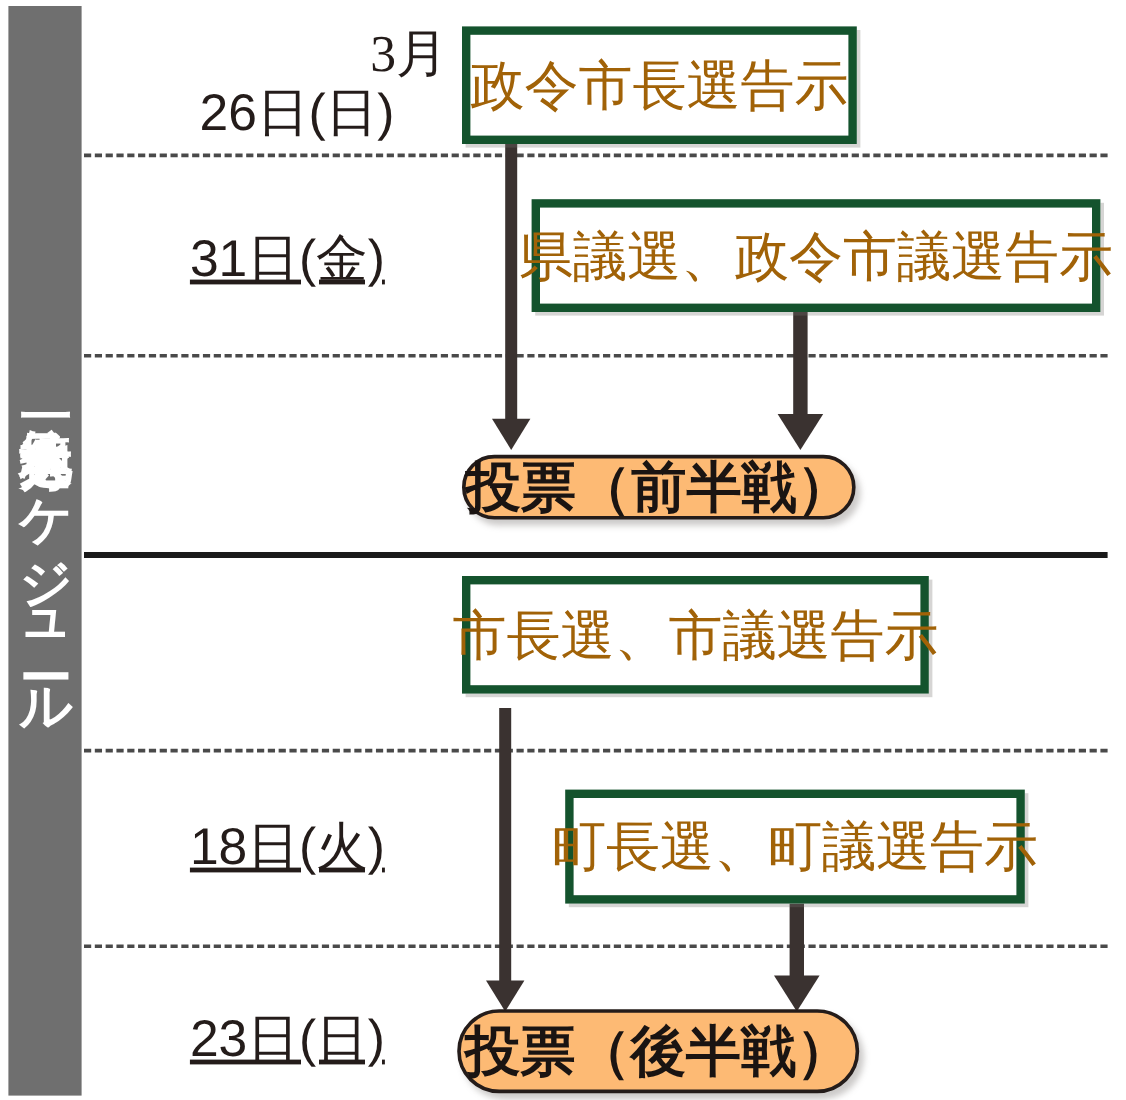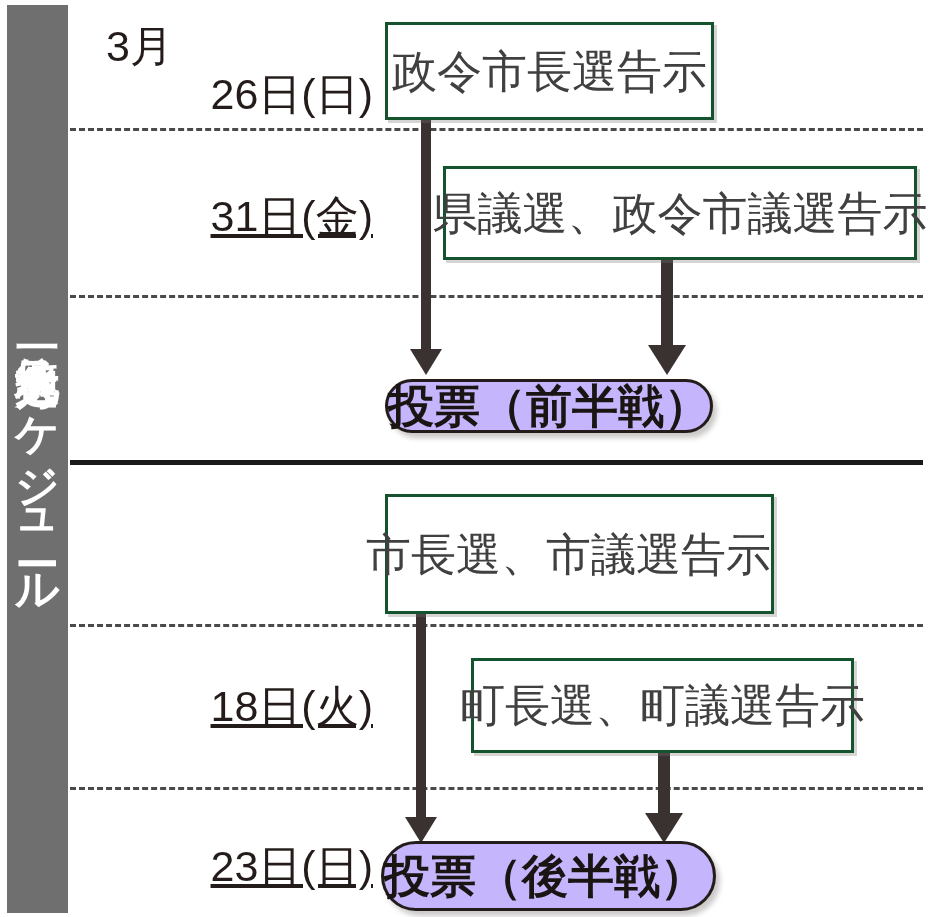--- a/index.html
+++ b/index.html
@@ -65,60 +65,61 @@
     position: absolute;
     left: 88px;
     width: 285px;
     color: #241c1a;
     font-size: 43px;
     line-height: 1.12;
     white-space: nowrap;
   }
   .date-month {
     display: block;
-    text-align: left;
+    text-align: right;
     padding-left: 18px;
+    font-family: Liberation Serif, serif;
   }
   .date-day {
     display: block;
-    text-align: right;
+    text-align: center;
     padding-left: 34px;
   }
   .date-cell.single .date-day {
     padding-left: 18px;
     text-decoration: underline;
   }
 
   
   .event-box {
     position: absolute;
     box-sizing: border-box;
     background: #ffffff;
-    border: 3px solid #14532d;
+    border: 7px solid #14532d;
     display: flex;
     align-items: center;
     justify-content: center;
-    color: #404040;
+    color: #a16207;
     font-size: 45px;
     line-height: 1;
     letter-spacing: 0px;
     white-space: nowrap;
     box-shadow: 3px 3px 0 rgba(120,115,112,0.30);
   }
 
   
   .vote-pill {
     position: absolute;
     box-sizing: border-box;
-    background: #c4b5fd;
+    background: #fdba74;
     border: 3px solid #241c1a;
     border-radius: 999px;
     display: flex;
     align-items: center;
-    justify-content: flex-start;
+    justify-content: center;
     color: #1a1412;
     font-size: 46px;
     font-weight: 700;
     line-height: 1;
     white-space: nowrap;
     box-shadow: 4px 5px 5px rgba(120,115,112,0.38);
   }
 
   
   .arrow {
@@ -203,21 +204,21 @@
   </div>
 
   <div class="event-box" style="left:385px; top:22px; width:329px; height:98px;">
     <span>政令市長選告示</span>
   </div>
 
   <div class="event-box" style="left:443px; top:166px; width:474px; height:94px;">
     <span>県議選、政令市議選告示</span>
   </div>
 
-  <div class="event-box" style="left:385px; top:494px; width:389px; height:120px;justify-content:flex-end;">
+  <div class="event-box" style="left:385px; top:480px; width:389px; height:98px;">
     <span>市長選、市議選告示</span>
   </div>
 
   <div class="event-box" style="left:471px; top:658px; width:383px; height:95px;text-align:right;">
     <span>町長選、町議選告示</span>
   </div>
 
   <div class="vote-pill" style="left:385px; top:379px; width:328px; height:54px;">
     <span>投票（前半戦）</span>
   </div>

